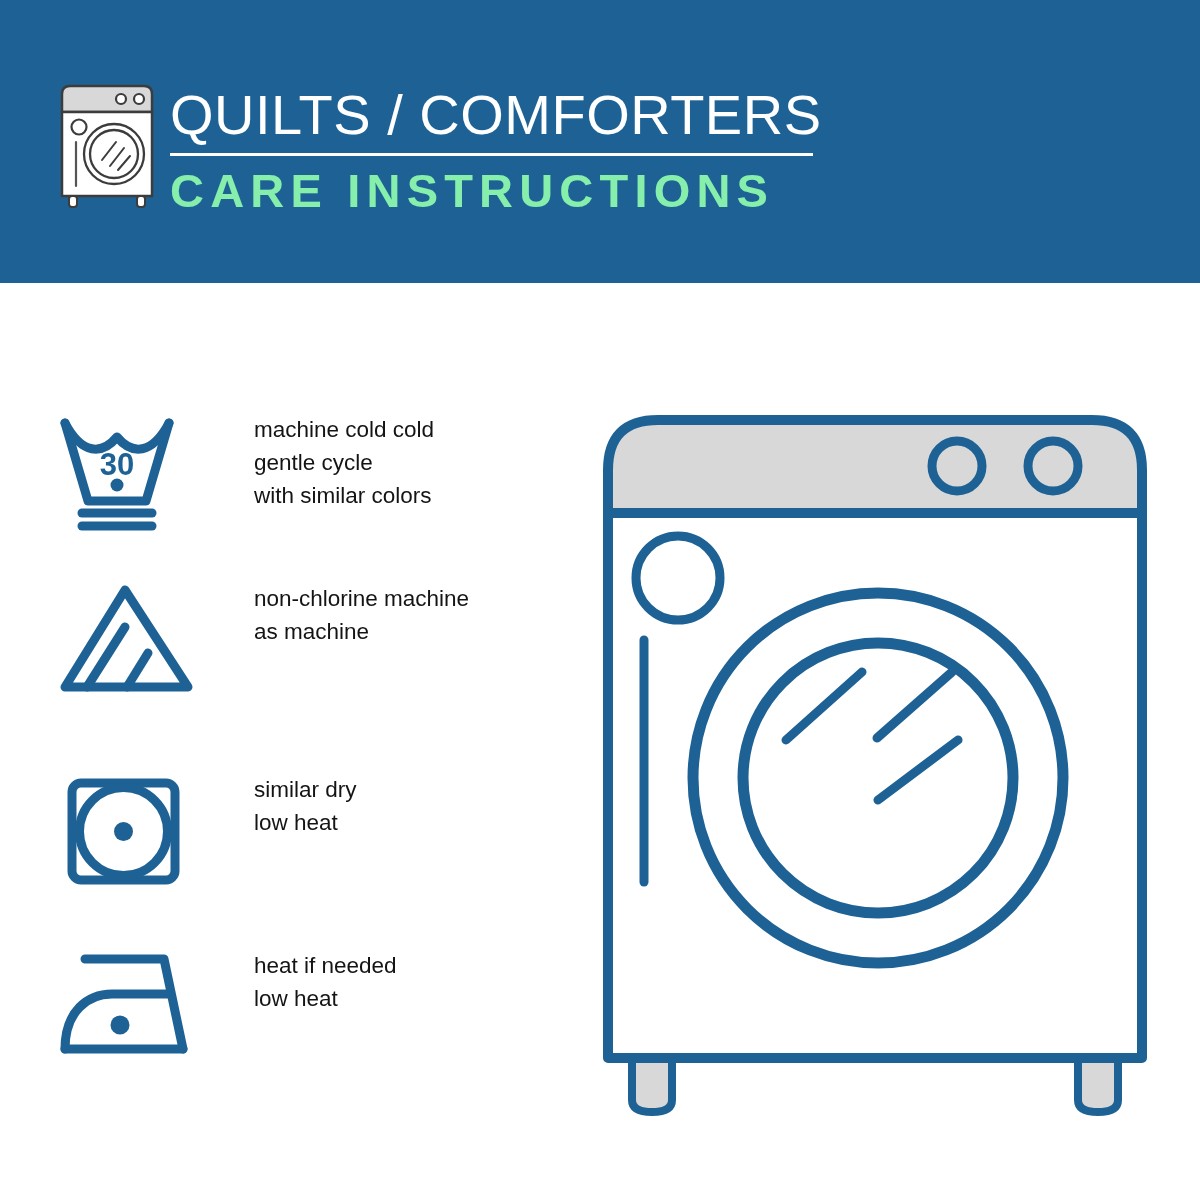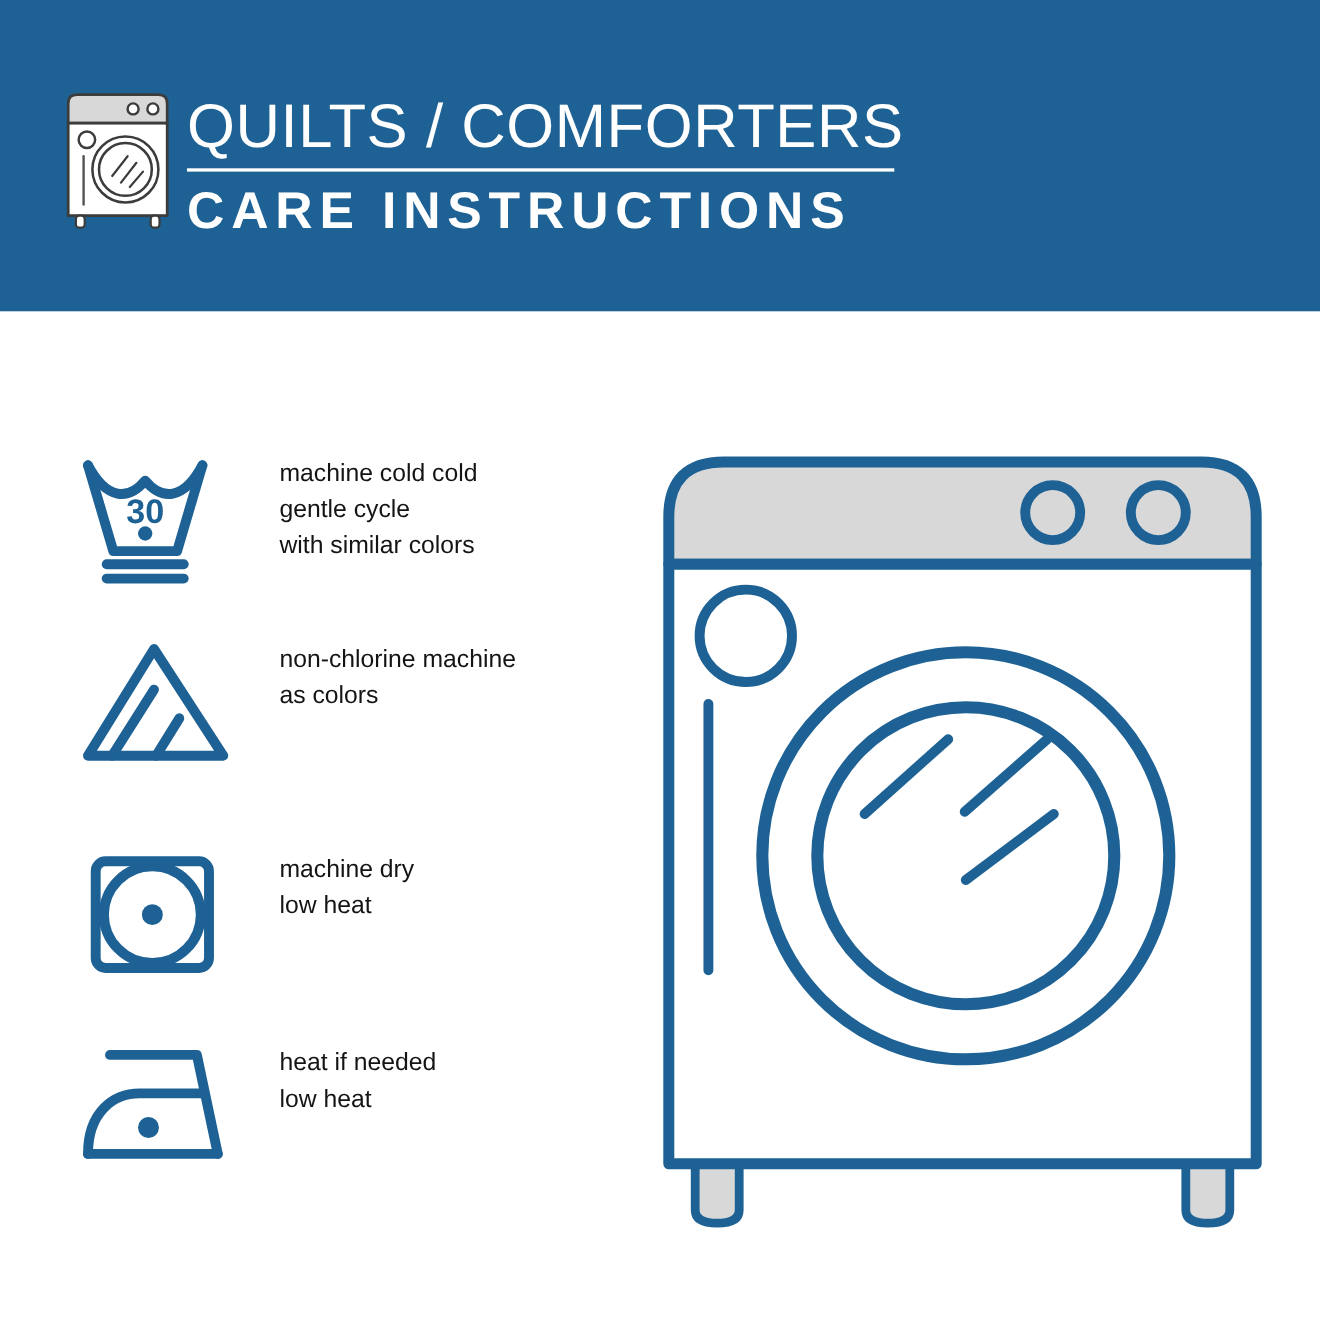--- a/index.html
+++ b/index.html
@@ -46,21 +46,21 @@
     white-space: nowrap;
   }
   .title-rule {
     width: 643px;
     height: 3px;
     background: #ffffff;
     margin-top: 7px;
     margin-bottom: 9px;
   }
   .title-sub {
-    color: #ffffff;
+    color: #86efac;
     font-size: 47px;
     line-height: 52px;
     font-weight: 700;
     letter-spacing: 6.2px;
     white-space: nowrap;
   }
 
   
   .care-list {
     position: absolute;
@@ -74,21 +74,21 @@
     left: 0;
     width: 540px;
   }
   .care-row.r0 { top: 130px; }
   .care-row.r1 { top: 299px; }
   .care-row.r2 { top: 490px; }
   .care-row.r3 { top: 666px; }
 
   .care-symbol {
     position: absolute;
-    left: 75px;
+    left: 60px;
     top: 0;
     width: 135px;
     height: 120px;
   }
   .care-text {
     position: absolute;
     left: 254px;
     top: 0;
     width: 280px;
     color: #141414;
@@ -173,36 +173,36 @@
       <svg width="135" height="120" viewBox="0 0 135 120" xmlns="http://www.w3.org/2000/svg">
         <g fill="none" stroke="#1E6295" stroke-width="9" stroke-linecap="round" stroke-linejoin="round">
           <path d="M65 8 L128 105 L5 105 Z"></path>
           <line x1="65" y1="45" x2="27" y2="105"></line>
           <line x1="88" y1="71" x2="67" y2="105"></line>
         </g>
       </svg>
     </div>
     <div class="care-text">
       <span class="ln">non-chlorine machine</span>
-      <span class="ln">as colors</span>
+      <span class="ln">as machine</span>
     </div>
   </div>
 
   <div class="care-row r2">
     <div class="care-symbol">
       <svg width="135" height="120" viewBox="0 0 135 120" xmlns="http://www.w3.org/2000/svg">
         <g fill="none" stroke="#1E6295" stroke-width="9" stroke-linejoin="round">
           <rect x="12" y="10" width="103" height="97" rx="9"></rect>
           <circle cx="63.5" cy="58.5" r="44"></circle>
         </g>
         <circle cx="63.5" cy="58.5" r="9.5" fill="#1E6295"></circle>
       </svg>
     </div>
     <div class="care-text">
-      <span class="ln">machine dry</span>
+      <span class="ln">similar dry</span>
       <span class="ln">low heat</span>
     </div>
   </div>
 
   <div class="care-row r3">
     <div class="care-symbol">
       <svg width="135" height="120" viewBox="0 0 135 120" xmlns="http://www.w3.org/2000/svg">
         <g fill="none" stroke="#1E6295" stroke-width="9" stroke-linecap="round" stroke-linejoin="round">
           <path d="M25 10 L104 10 L123 100"></path>
           <path d="M5 100 C5 62 28 45 52 45 L110 45"></path>

